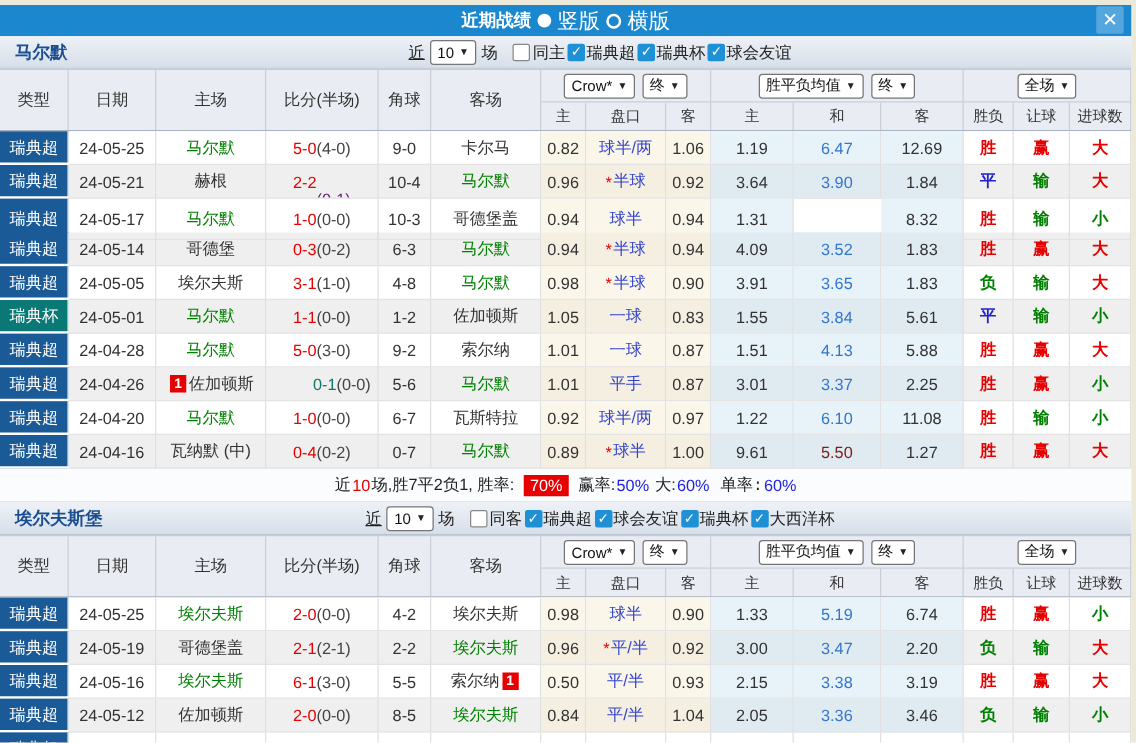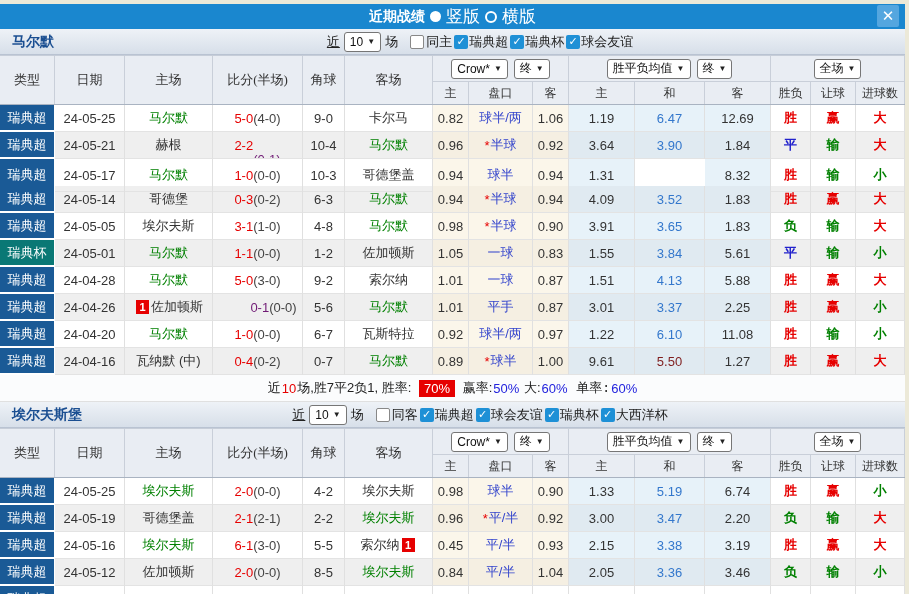--- a/index.html
+++ b/index.html
@@ -32,21 +32,21 @@
   .cb { width:14px; height:14px; display:inline-flex; align-items:center; justify-content:center;
         border-radius:2px; margin:0 2px 0 6px; cursor:pointer; flex:none; }
   .cb.checked { background:#1e90d6; color:#fff; font-size:11px; font-weight:bold; margin:0 1px 0 2px; }
   .cb.unchecked { background:#fff; border:1px solid #888; }
 
   
   .grid { display:grid; grid-template-columns:55px 70px 88px 90px 42px 88px 36px 64px 36px 66px 70px 66px 40px 45px 49px; }
   .thead { grid-template-rows:26px 22px; background:#e9edf3; border-top:1px solid #c6cdd8; border-bottom:1px solid #a9b3c1; }
   .thead > div { display:flex; align-items:center; justify-content:center; font-size:13px; color:#333;
                  border-right:1px solid #c9cfd9; }
-  .thead .span2 { grid-row:1/3;font-family:Liberation Serif, serif; }
+  .thead .span2 { grid-row:1/3; }
   .thead .grp { grid-row:1; border-bottom:1px solid #c9cfd9; gap:6px; }
   .g-asia { grid-column:7/10; } .g-eu { grid-column:10/13; } .g-res { grid-column:13/16; }
   .thead .sub { grid-row:2; font-size:12px; }
   .s7{grid-column:7} .s8{grid-column:8} .s9{grid-column:9} .s10{grid-column:10} .s11{grid-column:11}
   .s12{grid-column:12} .s13{grid-column:13} .s14{grid-column:14} .s15{grid-column:15}
 
   .row { height:27px; background:#fff; }
   .row.alt { background:#efefef; }
   .row > div { display:flex; align-items:center; justify-content:center; font-size:13px; color:#333;
                border-right:1px solid #e0e0e0; border-bottom:1px solid #e3e3e3; overflow:hidden; white-space:nowrap; }
@@ -330,21 +330,21 @@
           <div style="color: rgb(230, 0, 0); font-weight: bold;">大</div>
         </div>
         <div class="row grid alt">
           <div class="c-league" style="background: rgb(26, 90, 150);">瑞典超</div>
           <div>24-04-26</div>
           <div>
             <span class="rc-badge">1</span>
             <span style="color: rgb(51, 51, 51);">佐加顿斯</span>
           </div>
           <div>
-            <span style="color: #701a75; margin-left: 32px;">0-1</span>
+            <span style="color: #0f766e; margin-left: 32px;">0-1</span>
             <span style="color: rgb(68, 68, 68);">(0-0)</span>
           </div>
           <div>5-6</div>
           <div>
             <span style="color: rgb(0, 128, 0);">马尔默</span>
           </div>
           <div class="c-ah">1.01</div>
           <div class="c-ah">
             <span style="color: rgb(51, 68, 204);">平手</span>
           </div>
@@ -551,21 +551,21 @@
           </div>
           <div>
             <span style="color: rgb(230, 0, 0);">6-1</span>
             <span style="color: rgb(68, 68, 68);">(3-0)</span>
           </div>
           <div>5-5</div>
           <div>
             <span style="color: rgb(51, 51, 51);">索尔纳</span>
             <span class="rc-badge">1</span>
           </div>
-          <div class="c-ah">0.45</div>
+          <div class="c-ah">0.50</div>
           <div class="c-ah">
             <span style="color: rgb(51, 68, 204);">平/半</span>
           </div>
           <div class="c-ah">0.93</div>
           <div class="c-eu">2.15</div>
           <div class="c-eu" style="color: rgb(51, 119, 204);">3.38</div>
           <div class="c-eu">3.19</div>
           <div style="color: rgb(230, 0, 0); font-weight: bold;">胜</div>
           <div style="color: rgb(230, 0, 0); font-weight: bold;">赢</div>
           <div style="color: rgb(230, 0, 0); font-weight: bold;">大</div>

